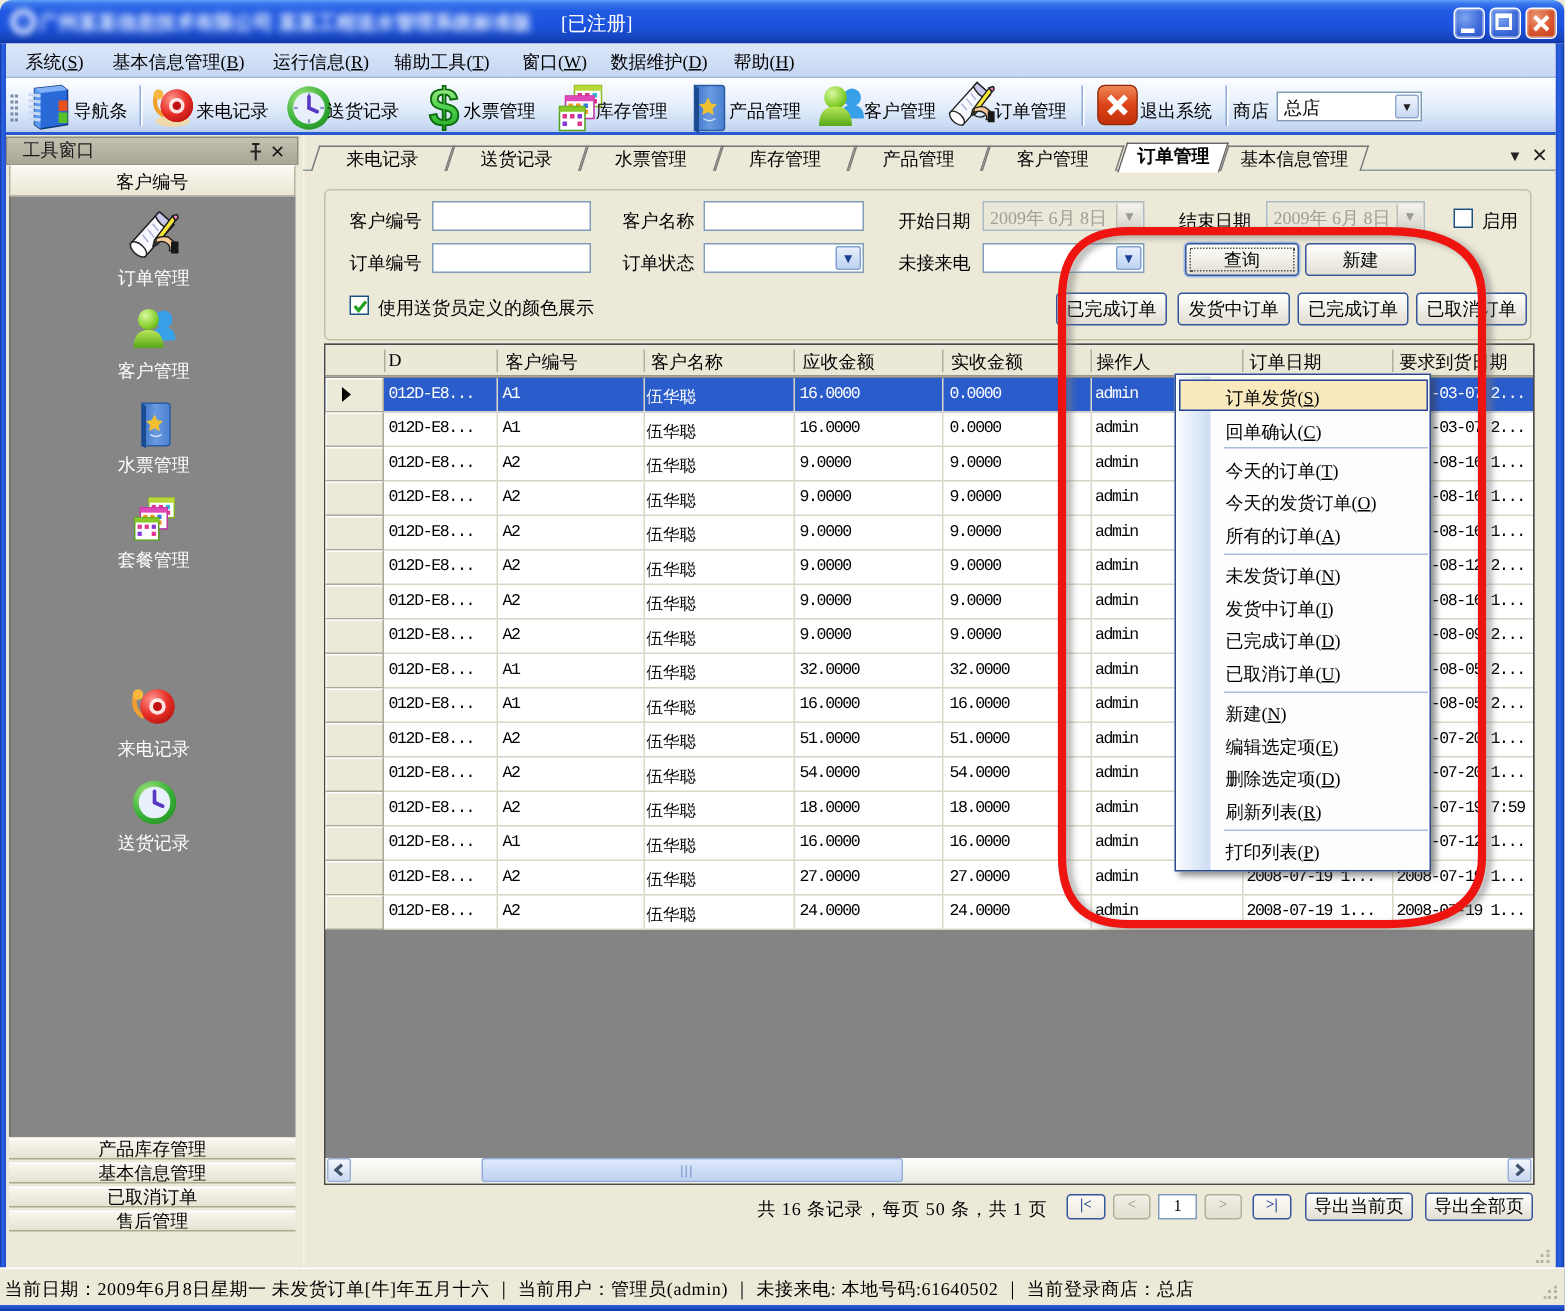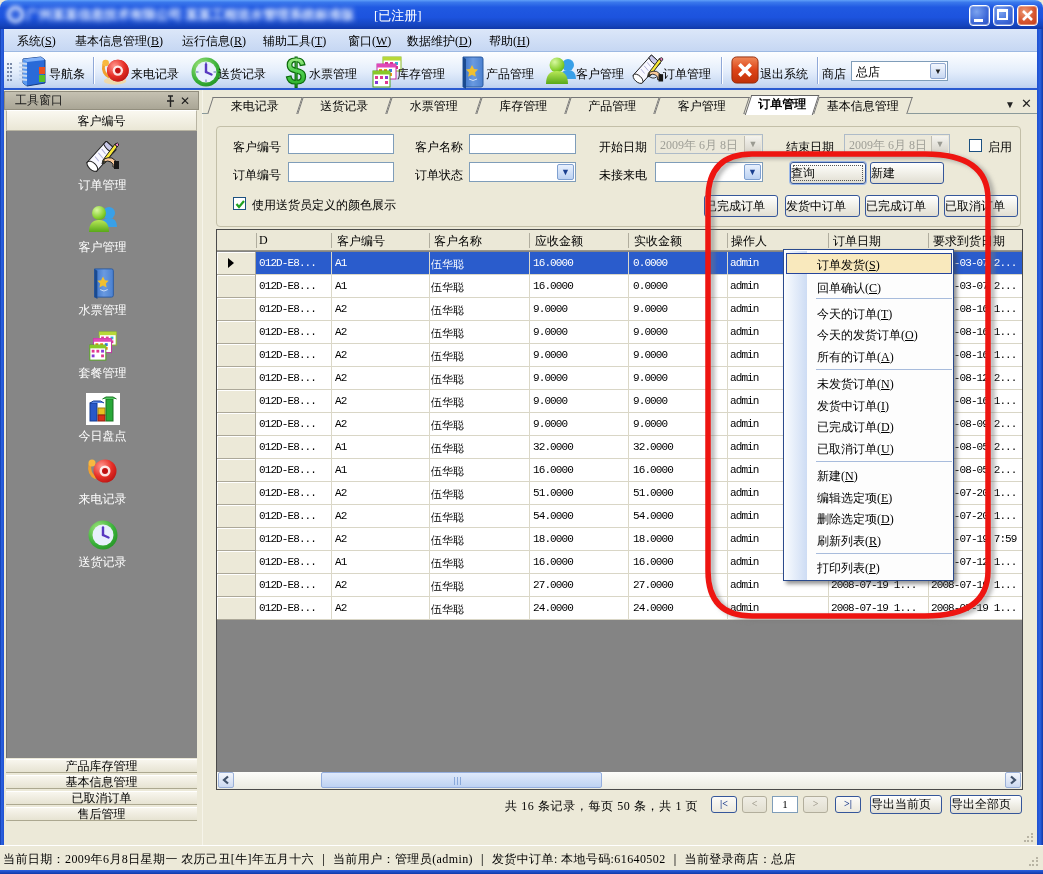--- a/index.html
+++ b/index.html
@@ -44,21 +44,21 @@
 .tab.active{background:#fff;font-weight:bold;top:2px;height:20px;z-index:3;border-color:#666}
 #tabdrop{left:1005px;top:99px;font-size:10px;color:#222}
 #tabx{left:1021px;top:96px;font-size:13px;color:#222}
 
 #gbox{left:216px;top:126px;width:805px;height:101px;border:1px solid #c3bfa8;border-radius:4px}
 .lbl{position:absolute;font-size:12px;white-space:nowrap}
 .inp{position:absolute;background:#fff;border:1px solid #7f9db9;height:20px}
 .dated{position:absolute;height:20px;background:#ebe8da;border:1px solid #aebbc8;color:#9e9e96;font-size:12px;padding:2px 0 0 4px;font-family:"Liberation Serif",serif}
 .dated .da{position:absolute;right:1px;top:1px;width:17px;height:16px;background:linear-gradient(180deg,#f4f3ee,#d8d5cc);border-left:1px solid #c0bdb2;color:#9a9a92;text-align:center;font-size:9px;line-height:16px}
 .combo .ca{position:absolute;right:1px;top:1px;width:17px;height:16px;background:linear-gradient(180deg,#e8f0fd,#bcd2f2);border:1px solid #7fa0d0;border-radius:2px;color:#1a3f8f;text-align:center;font-size:9px;line-height:15px}
-.xpbtn{position:absolute;height:22px;background:linear-gradient(180deg,#ffffff,#f2f1ea 45%,#e1ded2);border:1px solid #35569a;border-radius:3px;font-size:12px;line-height:20px;color:#000}
+.xpbtn{position:absolute;height:22px;background:linear-gradient(180deg,#ffffff,#f2f1ea 45%,#e1ded2);border:1px solid #35569a;border-radius:3px;text-align:center;font-size:12px;line-height:20px;color:#000}
 .chk{position:absolute;width:13px;height:13px;background:#fff;border:1px solid #1c5180}
 .chk svg{position:absolute;left:0px;top:0px}
 
 #grid{left:216px;top:229px;width:807px;height:561px;background:#848484;border:1px solid #4a4a4a}
 #ghead{position:absolute;left:0;top:0;width:805px;height:21px;background:#ebe8d7;border-bottom:1px solid #999689}
 .gh{position:absolute;top:3px;font-size:12px;white-space:nowrap}
 .ghsep{position:absolute;top:3px;width:1px;height:15px;background:#b0ad9e}
 .grow{position:absolute;left:0;width:805px;height:23px;background:#fff;border-bottom:1px solid #d9d6c6}
 .grow.sel{background:#2a5ccc;color:#fff}
 .gc{position:absolute;top:5px;font-family:"Liberation Mono","Liberation Serif",serif;font-size:11px;letter-spacing:-0.9px;white-space:nowrap}
@@ -376,32 +376,20 @@
             <rect x="9" y="21" width="3" height="3"></rect>
             <rect x="14" y="26" width="3" height="3"></rect>
           </g>
           <g fill="#8838d8">
             <rect x="14" y="21" width="3" height="3"></rect>
             <rect x="4" y="26" width="3" height="3"></rect>
           </g>
         </g>
 </svg>
       <span class="cap">套餐管理</span>
-    </div>
-<div class="lpitem" style="top:262px">
-      <svg width="34" height="32" viewBox="0 0 34 32">
- <rect x="0" y="0" width="34" height="32" fill="#fff"></rect>
- <rect x="4" y="10" width="7" height="18" fill="#2858c8" stroke="#123a90"></rect>
- <rect x="12" y="15" width="7" height="7" fill="#e8c020" stroke="#a08010"></rect>
-        <rect x="12" y="22" width="7" height="6" fill="#d83018" stroke="#90200c"></rect>
- <rect x="20" y="6" width="7" height="22" fill="#28a838" stroke="#187020"></rect>
- <path d="M4 10 l3.5 -2 7 0 3.5 2" fill="#5a88e8" stroke="#123a90"></path>
- <path d="M20 6 l3.5 -2 7 0 3.5 2" fill="#50c860" stroke="#187020" transform="translate(-3.5 0)"></path>
-</svg>
-      <span class="cap">今日盘点</span>
     </div>
 <div class="lpitem" style="top:325px">
       <svg width="34" height="32" viewBox="0 0 34 32">
  <path d="M4 8 Q2 18 10 22" fill="none" stroke="#f0a030" stroke-width="3"></path>
  <circle cx="6" cy="7" r="3.5" fill="#f8b840"></circle>
  <circle cx="19" cy="15" r="11.5" fill="url(#bellg)"></circle>
  <circle cx="19" cy="15" r="5.5" fill="#fff" opacity=".85"></circle>
         <circle cx="19" cy="15" r="3" fill="#c01010"></circle>
 </svg>
       <span class="cap">来电记录</span>
@@ -813,21 +801,21 @@
 <span class="abs" style="left:505px;top:798px;font-size:12px;letter-spacing:0.6px">共 16 条记录，每页 50 条，共 1 页</span>
 <div class="abs pgbtn" style="left:711px;width:26px;top:796px">|&lt;</div>
 <div class="abs pgbtn dis" style="left:742px;width:25px;top:796px">&lt;</div>
 <div class="abs" style="left:772px;top:796px;width:26px;height:17px;background:#fff;border:1px solid #7f9db9;text-align:center;font-size:11px;line-height:15px">1</div>
 <div class="abs pgbtn dis" style="left:803px;width:25px;top:796px">&gt;</div>
 <div class="abs pgbtn" style="left:835px;width:26px;top:796px">&gt;|</div>
 <div class="abs xpbtn" style="left:870px;top:795px;width:72px;height:19px;line-height:17px">导出当前页</div>
 <div class="abs xpbtn" style="left:950px;top:795px;width:72px;height:19px;line-height:17px">导出全部页</div>
 
 <div class="abs" id="statusbar">
-    <span style="position:absolute;left:3px;top:5px;letter-spacing:0.4px">当前日期：2009年6月8日星期一  农历己丑[牛]年五月十六  ｜ 当前用户：管理员(admin)  ｜ 发货中订单:  本地号码:61640502  ｜ 当前登录商店：总店</span>
+    <span style="position:absolute;left:3px;top:5px;letter-spacing:0.4px">当前日期：2009年6月8日星期一  未发货订单[牛]年五月十六  ｜ 当前用户：管理员(admin)  ｜ 未接来电:  本地号码:61640502  ｜ 当前登录商店：总店</span>
   </div>
 <svg class="abs" style="left:1024px;top:833px" width="10" height="10">
     <g fill="#b8b4a4">
       <rect x="7" y="7" width="2" height="2"></rect>
       <rect x="7" y="3" width="2" height="2"></rect>
       <rect x="3" y="7" width="2" height="2"></rect>
       <rect x="7" y="0" width="2" height="2"></rect>
       <rect x="0" y="7" width="2" height="2"></rect>
       <rect x="3" y="3" width="2" height="2"></rect>
     </g>

